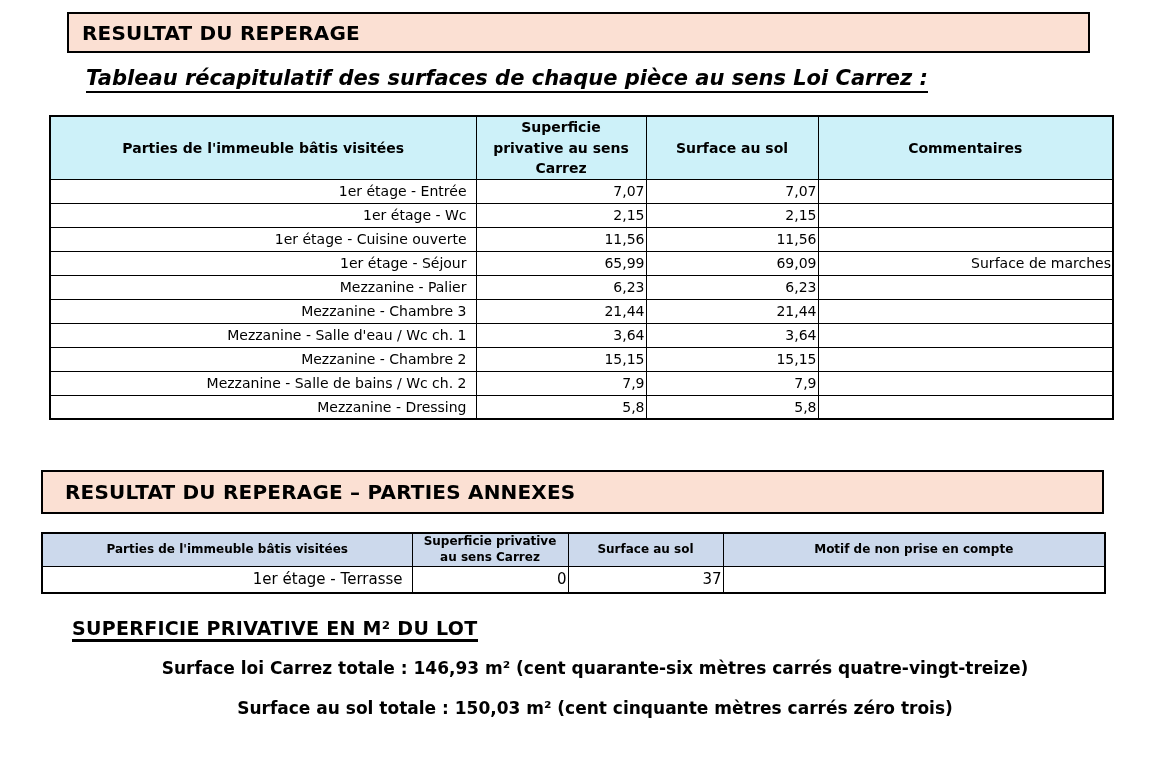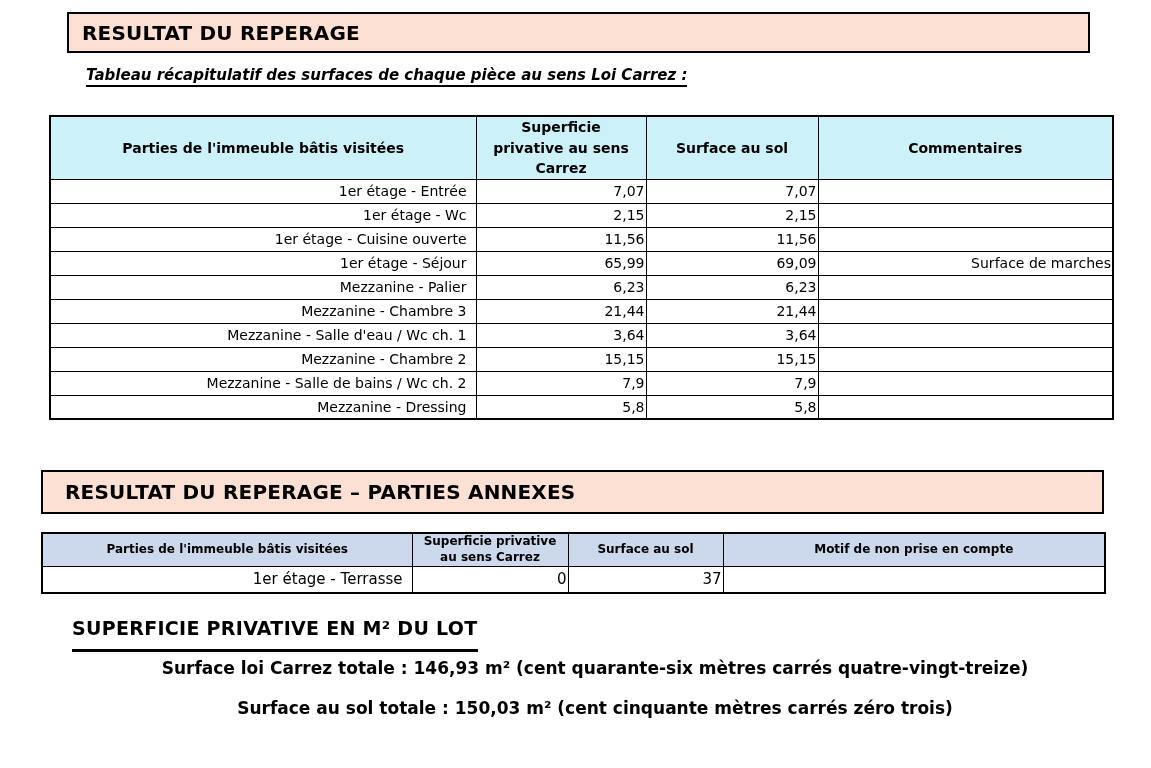--- a/index.html
+++ b/index.html
@@ -22,21 +22,21 @@
     font-weight: bold;
     font-size: 20px;
     letter-spacing: 0.2px;
   }
   #banner1 { left: 67px; top: 12px; width: 1023px; height: 41px; padding-left: 13px; }
   #banner2 { left: 41px; top: 470px; width: 1063px; height: 44px; padding-left: 22px; }
   .subtitle {
     position: absolute;
     left: 86px;
     top: 66px;
-    font-size: 15px;
+    font-size: 21px;
     font-weight: bold;
     font-style: italic;
     border-bottom: 2px solid #000000;
     padding-bottom: 1px;
   }
   table {
     position: absolute;
     border-collapse: collapse;
     table-layout: fixed;
   }
@@ -68,21 +68,21 @@
   .c-left { text-align: right; padding: 0 9px; }
   .c-center { text-align: right; }
   .sec3-title {
     position: absolute;
     left: 72px;
     top: 617px;
     font-size: 19px;
     font-weight: bold;
     letter-spacing: 0.3px;
     border-bottom: 3px solid #000000;
-    padding-bottom: 10px;
+    padding-bottom: 0;
   }
   .total-line {
     position: absolute;
     left: 40px;
     width: 1110px;
     text-align: center;
     font-size: 17px;
     font-weight: bold;
   }
   #total1 { top: 658px; }

